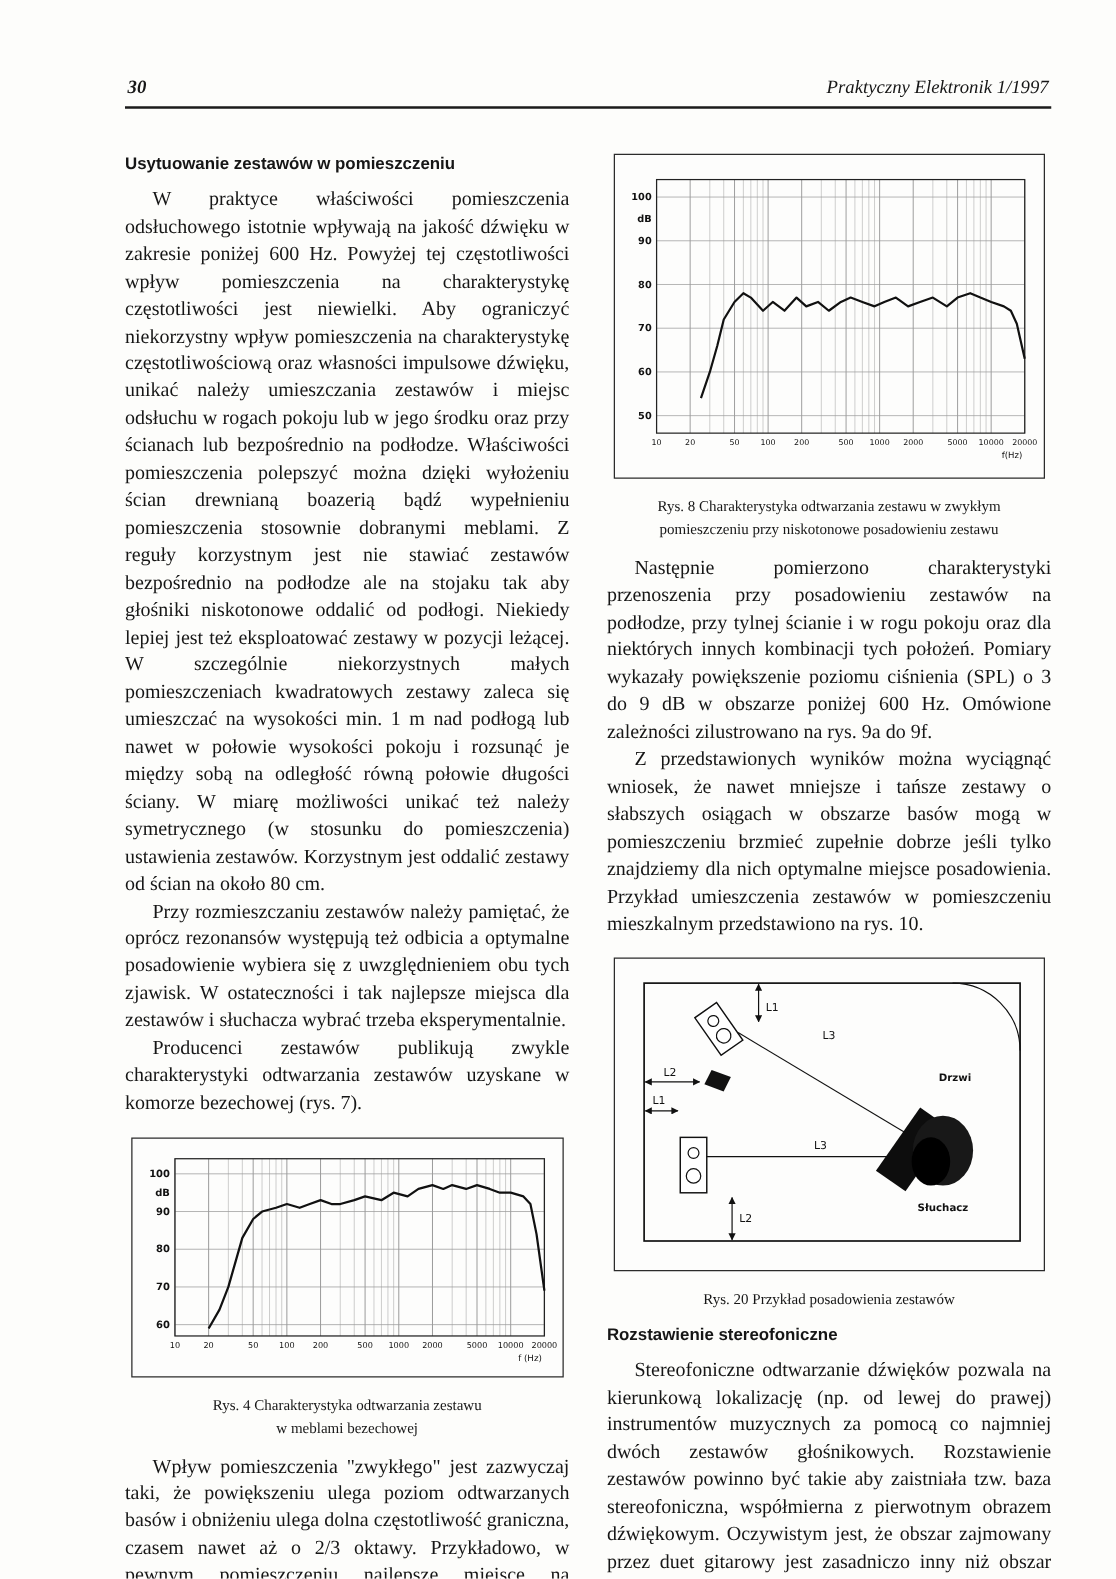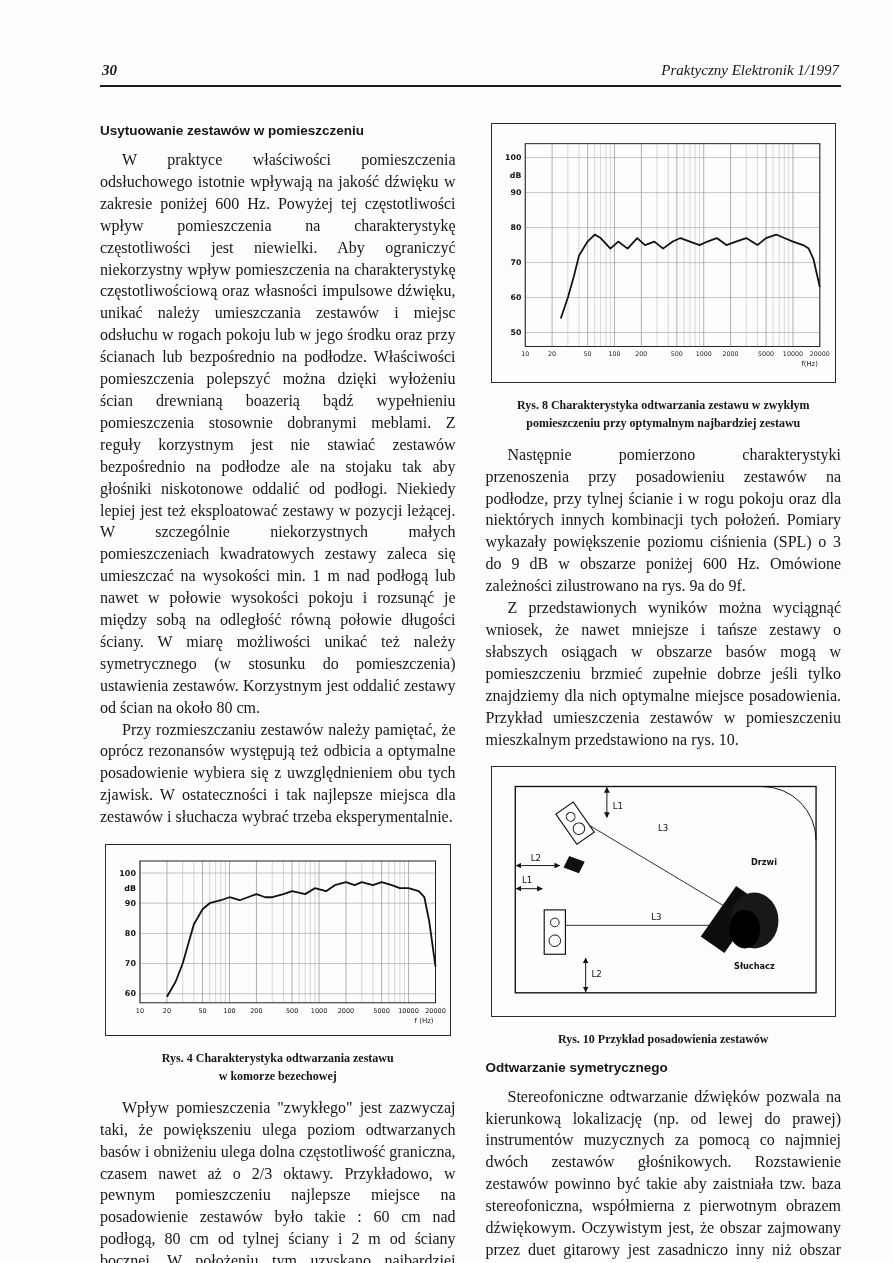--- a/index.html
+++ b/index.html
@@ -18,21 +18,21 @@
   .col { flex:1; min-width:0; }
   .shead { font-family:"Liberation Sans","DejaVu Sans",sans-serif;
     font-size:13.5px; font-weight:bold; margin:2px 0 11px 0; }
   .shead.mt { margin-top:10px; }
   .body { font-size:16px; line-height:1.37; text-align:justify; }
   .ind { text-indent:22px; }
   .figure { margin:16px 5px 12px 5px; }
   .figure.first { margin-top:2px; }
   .figbox { border:1.3px solid #2b2b2b; background:#fdfdfc; padding:6px 4px; }
   .chart svg, .diagram svg { display:block; width:100%; height:auto; }
-  .figcap { margin-top:13px; text-align:center; font-weight:bold;
+  .figcap { margin-top:13px; text-align:center; font-weight:normal;
     font-size:12px; line-height:1.5; }
   
   .dim  { stroke:#111; stroke-width:1; }
   .thin { stroke:#111; stroke-width:0.9; }
   .dlabel { font:400 9px "DejaVu Sans",sans-serif; fill:#111; }
   .plabel { font:700 8.5px "DejaVu Sans",sans-serif; fill:#111; }
   .chart text { font-family:"DejaVu Sans",sans-serif; fill:#111; }
 </style>
 </head>
 <body>
@@ -44,20 +44,21 @@
     <span class="ptitle">Praktyczny Elektronik 1/1997</span>
   </header>
   <div class="rule"></div>
 
   <div class="cols">
 
     <div class="col">
       <h2 class="shead">Usytuowanie zestawów w pomieszczeniu</h2>
       <p class="body ind">W praktyce właściwości pomieszczenia odsłuchowego istotnie wpływają na jakość dźwięku w zakresie poniżej 600 Hz. Powyżej tej częstotliwości wpływ pomieszczenia na charakterystykę częstotliwości jest niewielki. Aby ograniczyć niekorzystny wpływ pomieszczenia na charakterystykę częstotliwościową oraz własności impulsowe dźwięku, unikać należy umieszczania zestawów i miejsc odsłuchu w rogach pokoju lub w jego środku oraz przy ścianach lub bezpośrednio na podłodze. Właściwości pomieszczenia polepszyć można dzięki wyłożeniu ścian drewnianą boazerią bądź wypełnieniu pomieszczenia stosownie dobranymi meblami. Z reguły korzystnym jest nie stawiać zestawów bezpośrednio na podłodze ale na stojaku tak aby głośniki niskotonowe oddalić od podłogi. Niekiedy lepiej jest też eksploatować zestawy w pozycji leżącej. W szczególnie niekorzystnych małych pomieszczeniach kwadratowych zestawy zaleca się umieszczać na wysokości min. 1 m nad podłogą lub nawet w połowie wysokości pokoju i rozsunąć je między sobą na odległość równą połowie długości ściany. W miarę możliwości unikać też należy symetrycznego (w stosunku do pomieszczenia) ustawienia zestawów. Korzystnym jest oddalić zestawy od ścian na około 80 cm.</p>
       <p class="body ind">Przy rozmieszczaniu zestawów należy pamiętać, że oprócz rezonansów występują też odbicia a optymalne posadowienie wybiera się z uwzględnieniem obu tych zjawisk. W ostateczności i tak najlepsze miejsca dla zestawów i słuchacza wybrać trzeba eksperymentalnie.</p>
+      <p class="body ind">Producenci zestawów publikują zwykle charakterystyki odtwarzania zestawów uzyskane w komorze bezechowej (rys. 7).</p>
 
       <figure class="figure">
         <div class="figbox">
           <div class="chart">
               <svg viewBox="0 0 336 178">
                 <line x1="30" x2="30" y1="10" y2="152" stroke="#9b9b9b" stroke-width="0.8"></line>
                 <line x1="56.99305332989425" x2="56.99305332989425" y1="10" y2="152" stroke="#9b9b9b" stroke-width="0.8"></line>
                 <line x1="72.78297730784871" x2="72.78297730784871" y1="10" y2="152" stroke="#9b9b9b" stroke-width="0.4"></line>
                 <line x1="83.9861066597885" x2="83.9861066597885" y1="10" y2="152" stroke="#9b9b9b" stroke-width="0.4"></line>
                 <line x1="92.67592889347432" x2="92.67592889347432" y1="10" y2="152" stroke="#9b9b9b" stroke-width="0.8"></line>
@@ -108,21 +109,21 @@
                 <text x="272.0138933402115" y="162" text-anchor="middle" font-size="6.5">5000</text>
                 <text x="299.0069466701057" y="162" text-anchor="middle" font-size="6.5">10000</text>
                 <text x="326" y="162" text-anchor="middle" font-size="6.5">20000</text>
                 <text x="324" y="172" text-anchor="end" font-size="7">f (Hz)</text>
                 <polyline points="57.0,146.0 65.7,130.9 72.8,112.7 78.8,91.6 84.0,73.4 92.7,58.3 99.8,52.3 111.0,49.3 119.7,46.3 129.9,49.3 138.0,46.3 146.7,43.2 155.4,46.3 162.5,46.3 173.7,43.2 182.3,40.2 195.4,43.2 205.2,37.2 216.4,40.2 225.1,34.2 236.3,31.1 245.0,34.2 252.1,31.1 263.3,34.2 272.0,31.1 282.2,34.2 290.3,37.2 299.0,37.2 309.2,40.2 314.8,46.3 319.7,70.4 326.0,115.7" fill="none" stroke="#111" stroke-width="1.8" stroke-linejoin="round"></polyline>
               </svg>
             </div>
         </div>
         <figcaption class="figcap">
           <div>Rys. 4 Charakterystyka odtwarzania zestawu</div>
-          <div>w komorze bezechowej</div>
+          <div>w meblami bezechowej</div>
         </figcaption>
       </figure>
 
       <p class="body ind">Wpływ pomieszczenia "zwykłego" jest zazwyczaj taki, że powiększeniu ulega poziom odtwarzanych basów i obniżeniu ulega dolna częstotliwość graniczna, czasem nawet aż o 2/3 oktawy. Przykładowo, w pewnym pomieszczeniu najlepsze miejsce na posadowienie zestawów było takie : 60 cm nad podłogą, 80 cm od tylnej ściany i 2 m od ściany bocznej. W położeniu tym uzyskano najbardziej wyważoną charakterystykę odtwarzania, najbardziej zresztą zbliżoną do deklarowanej przez producenta (rys. 8).</p>
     </div>
 
     <div class="col">
 
       <figure class="figure first">
         <div class="figbox">
@@ -182,21 +183,21 @@
                 <text x="276.91958036737793" y="232" text-anchor="middle" font-size="6.5">5000</text>
                 <text x="304.45979018368894" y="232" text-anchor="middle" font-size="6.5">10000</text>
                 <text x="332" y="232" text-anchor="middle" font-size="6.5">20000</text>
                 <text x="330" y="242" text-anchor="end" font-size="7">f(Hz)</text>
                 <polyline points="66.4,193.3 73.7,171.8 79.8,150.3 85.1,128.8 93.9,114.4 101.2,107.2 107.3,110.8 117.3,121.6 125.3,114.4 134.9,121.6 144.8,110.8 152.8,118.0 162.4,114.4 171.3,121.6 181.2,114.4 189.2,110.8 198.8,114.4 208.8,118.0 216.8,114.4 226.3,110.8 236.3,118.0 246.1,114.4 256.6,110.8 268.1,118.0 276.9,110.8 287.3,107.2 295.6,110.8 304.5,114.4 314.9,118.0 320.6,121.6 325.5,132.3 332.0,161.0" fill="none" stroke="#111" stroke-width="1.8" stroke-linejoin="round"></polyline>
               </svg>
             </div>
         </div>
         <figcaption class="figcap">
           <div>Rys. 8 Charakterystyka odtwarzania zestawu w zwykłym</div>
-          <div>pomieszczeniu przy optymalnym najbardziej zestawu</div>
+          <div>pomieszczeniu przy niskotonowe posadowieniu zestawu</div>
         </figcaption>
       </figure>
 
       <p class="body ind">Następnie pomierzono charakterystyki przenoszenia przy posadowieniu zestawów na podłodze, przy tylnej ścianie i w rogu pokoju oraz dla niektórych innych kombinacji tych położeń. Pomiary wykazały powiększenie poziomu ciśnienia (SPL) o 3 do 9 dB w obszarze poniżej 600 Hz. Omówione zależności zilustrowano na rys. 9a do 9f.</p>
       <p class="body ind">Z przedstawionych wyników można wyciągnąć wniosek, że nawet mniejsze i tańsze zestawy o słabszych osiągach w obszarze basów mogą w pomieszczeniu brzmieć zupełnie dobrze jeśli tylko znajdziemy dla nich optymalne miejsce posadowienia. Przykład umieszczenia zestawów w pomieszczeniu mieszkalnym przedstawiono na rys. 10.</p>
 
       <figure class="figure">
         <div class="figbox diagram">
           <svg viewBox="0 0 348 245">
             <defs>
@@ -242,22 +243,22 @@
 
             <g>
               <rect x="-15" y="-32" width="30" height="64" transform="translate(243,152) rotate(35)" fill="#0d0d0d"></rect>
               <ellipse cx="268" cy="153" rx="25" ry="29" fill="#181818"></ellipse>
               <ellipse cx="258" cy="162" rx="16" ry="20" fill="#000"></ellipse>
             </g>
             <text x="268" y="203" text-anchor="middle" class="plabel">Słuchacz</text>
           </svg>
         </div>
         <figcaption class="figcap">
-          <div>Rys. 10 Przykład posadowienia zestawów</div>
+          <div>Rys. 20 Przykład posadowienia zestawów</div>
         </figcaption>
       </figure>
 
-      <h2 class="shead mt">Odtwarzanie symetrycznego</h2>
+      <h2 class="shead mt">Rozstawienie stereofoniczne</h2>
       <p class="body ind">Stereofoniczne odtwarzanie dźwięków pozwala na kierunkową lokalizację (np. od lewej do prawej) instrumentów muzycznych za pomocą co najmniej dwóch zestawów głośnikowych. Rozstawienie zestawów powinno być takie aby zaistniała tzw. baza stereofoniczna, współmierna z pierwotnym obrazem dźwiękowym. Oczywistym jest, że obszar zajmowany przez duet gitarowy jest zasadniczo inny niż obszar zajmowany przez dużą orkiestrę symfoniczną, trzeba więc będzie</p>
     </div>
 
   </div>
 </div>
 
 </body></html>

